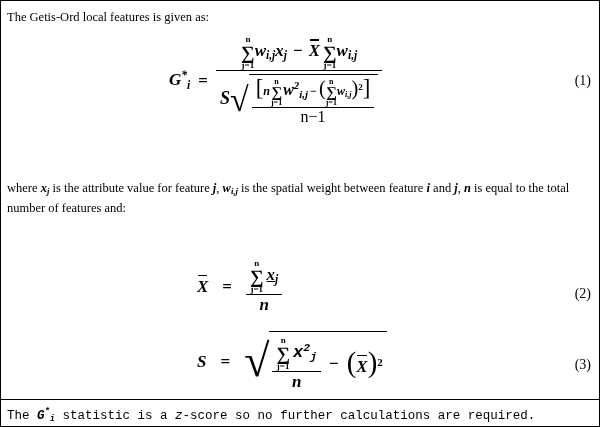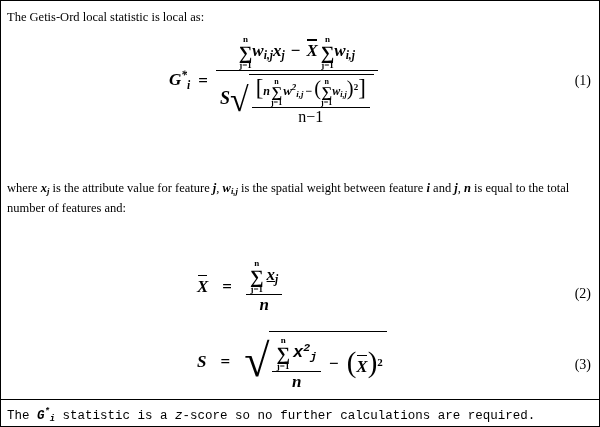--- a/index.html
+++ b/index.html
@@ -143,21 +143,21 @@
     height: 1.4px;
     background: #000;
   }
 </style>
 </head>
 <body>
 
 <div id="page">
 
   <div class="para intro">
-    <span>The Getis-Ord local statistic is local as:</span>
+    <span>The Getis-Ord local features is given as:</span>
   </div>
 
   <div class="eq" style="left: 168px; top: 34px; font-size: 17px;">
     <span style="display:inline-flex; align-items:center;">
       <span class="mi"><span>G</span><span class="sup">*</span><span class="sub">i</span></span>
       <span class="mo" style="margin:0 8px;">=</span>
 
       <span class="frac">
         <span class="num" style="white-space:nowrap;">
           <span class="bigop">
@@ -175,21 +175,21 @@
             <span class="sign" style="font-size:34px; font-weight:400; line-height:0.85;">√</span>
             <span class="body" style="padding-top:3px;">
               <span class="frac">
                 <span class="num" style="white-space:nowrap; font-size:12px;">
                   <span class="bracket">
                       <span class="brk">[</span>
                     </span><span class="mi" style="font-size:12px;">n</span><span class="bigop small" style="margin:0 1px;">
                     <span class="lim up">n</span>
                     <span class="sym">∑</span>
                     <span class="lim lo">j=1</span>
-                  </span><span class="mi" style="font-size:13px;"><span>w</span><span class="sup">2</span><span class="sub">i,j</span></span><span class="mo" style="font-size:12px; margin:0 2px;">−</span><span class="paren">(</span><span class="bigop small">
+                  </span><span class="mi" style="font-size:16px;"><span>w</span><span class="sup">2</span><span class="sub">i,j</span></span><span class="mo" style="font-size:12px; margin:0 2px;">−</span><span class="paren">(</span><span class="bigop small">
                     <span class="lim up">n</span>
                     <span class="sym">∑</span>
                     <span class="lim lo">j=1</span>
                   </span><span class="mi" style="font-size:12px;"><span>w</span><span class="sub">i,j</span></span><span class="paren">)</span><span class="sup" style="font-size:9px;">2</span><span class="bracket">
                       <span class="brk">]</span>
                     </span>
                 </span>
                 <span class="den" style="font-size:16px;">n−1</span>
               </span>
             </span>

